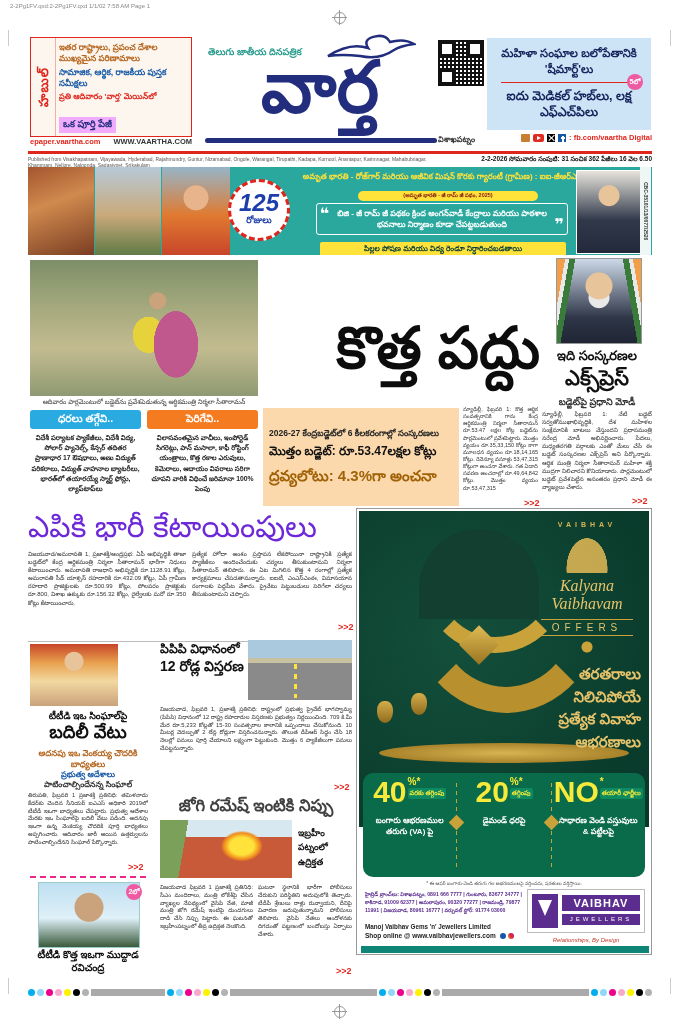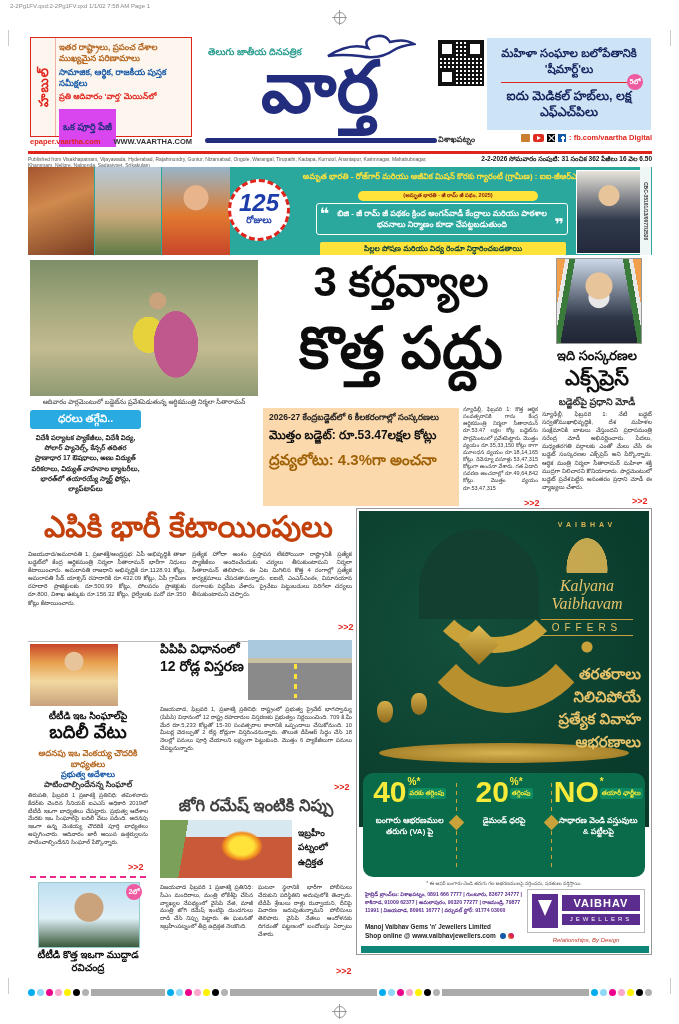--- a/index.html
+++ b/index.html
@@ -16,21 +16,21 @@
   .crosshair:after{content:"";position:absolute;top:4px;left:-3px;height:1px;width:15px;background:#999;}
   .cropmark{background:#ccc;}
   
   #promo-box{left:30px;top:37px;width:160px;height:98px;border:1.5px solid #e0251c;display:flex;}
   #promo-vert{width:24px;border-right:1px solid #f0b0a8;display:flex;align-items:center;justify-content:center;background:#fdf6ee;}
   #promo-vert span{writing-mode:vertical-rl;transform:rotate(180deg);color:#e0251c;font-weight:900;font-size:13px;letter-spacing:1px;}
   #promo-lines{flex:1;padding:4px 3px;text-align:left;background:#fdf6ee;}
   .promo-l1{color:#b5651d;font-weight:bold;font-size:8.5px;line-height:1.3;}
   .promo-l2{color:#1558a7;font-weight:bold;font-size:8.5px;line-height:1.3;margin-top:3px;}
   .promo-l3{color:#e0251c;font-weight:bold;font-size:8px;margin-top:3px;}
-  .promo-l4{display:inline-block;color:#232d7e;font-weight:900;font-size:9.5px;background:#d946ef;padding:12px 4px;margin-top:6px;}
+  .promo-l4{display:inline-block;color:#232d7e;font-weight:900;font-size:9.5px;background:#f0abfc;padding:1px 4px;margin-top:14px;}
   #promo-links{left:30px;top:137px;width:162px;display:flex;justify-content:space-between;font-size:7.5px;font-weight:bold;}
   #promo-links .l1{color:#e0251c;} #promo-links .l2{color:#333;}
   #masthead-tagline{left:208px;top:46px;width:130px;color:#2a9d8f;font-size:9.5px;font-weight:bold;}
   #masthead-title{left:200px;top:50px;width:240px;text-align:center;font-size:72px;line-height:1.05;font-weight:900;color:#232d7e;}
   #masthead-underline{left:205px;top:138px;width:232px;height:5px;background:#232d7e;border-radius:3px;}
   #qr{left:438px;top:40px;width:46px;height:46px;background:
       repeating-linear-gradient(0deg,#111 0 2px,transparent 2px 4px),
       repeating-linear-gradient(90deg,#111 0 2px,#fff 2px 4px);outline:2px solid #fff;}
   .qr-eye{position:absolute;width:10px;height:10px;background:#fff;border:2px solid #111;}
   #right-promo{left:487px;top:38px;width:164px;height:92px;background:#cde4f6;border-radius:0;text-align:center;padding-top:8px;box-sizing:border-box;}
@@ -72,48 +72,48 @@
   #cbc-strip{left:612px;top:0;width:11px;height:88px;background:#eef7f5;display:flex;align-items:center;justify-content:center;}
   #cbc-strip span{writing-mode:vertical-rl;font-size:5px;color:#333;font-weight:bold;}
   
   #s-photo{left:30px;top:260px;width:228px;height:136px;background:
       radial-gradient(ellipse 40px 60px at 64% 62%,#c0578d 0 55%,transparent 56%),
       radial-gradient(ellipse 26px 30px at 52% 55%,#e6d23a 0 60%,transparent 61%),
       radial-gradient(circle at 56% 30%,#caa27c 0 8px,transparent 9px),
       linear-gradient(180deg,#7d8f68 0%,#a5a97d 35%,#c3bb90 65%,#8f9a72 100%);}
   #s-caption{left:30px;top:398px;width:228px;text-align:center;font-size:6.5px;color:#333;}
   #lead-h1{left:262px;top:258px;width:278px;text-align:center;font-size:42px;font-weight:700;color:#0c0c0c;line-height:1.15;}
-  #lead-h2{left:262px;top:312px;width:278px;text-align:center;font-size:58px;font-weight:900;color:#0c0c0c;line-height:1.25;}
+  #lead-h2{left:262px;top:312px;width:278px;text-align:right;font-size:58px;font-weight:900;color:#0c0c0c;line-height:1.25;}
   
   #modi-photo{left:556px;top:258px;width:84px;height:84px;border:1px solid #999;background:
       radial-gradient(circle at 50% 32%,#e8c49a 0 13px,transparent 14px),
       radial-gradient(circle at 50% 46%,#e8e8e8 0 10px,transparent 11px),
       linear-gradient(100deg,#f29f4b 0 8px,#e8e8e8 8px 12px,#3a7a3a 12px 18px,transparent 18px),
       linear-gradient(260deg,#f29f4b 0 8px,#e8e8e8 8px 12px,#3a7a3a 12px 18px,transparent 18px),
       linear-gradient(180deg,#cdd9e8 0%,#2e3647 70%,#1f2534 100%);}
   #modi-kicker{left:542px;top:348px;width:110px;text-align:center;font-size:13px;font-weight:900;color:#111;}
   #modi-head{left:542px;top:366px;width:110px;text-align:center;font-size:21px;font-weight:900;color:#111;}
   #modi-sub{left:542px;top:396px;width:110px;text-align:center;font-size:9.5px;font-weight:bold;color:#333;}
   #modi-body{left:542px;top:410px;width:110px;height:88px;font-size:6px;line-height:1.35;color:#333;overflow:hidden;}
   #modi-cont{left:632px;top:496px;}
   
   .pricebox{width:111px;position:absolute;top:410px;}
   #box-dec{left:30px;} #box-inc{left:147px;}
   .pricebox .hd{color:#fff;font-weight:900;font-size:10.5px;text-align:center;padding:2px 0;border-radius:3px;}
   #box-dec .hd{background:#29abe2;} #box-inc .hd{background:#f47b20;}
   .pricebox .bd{font-size:6.8px;line-height:1.5;color:#222;text-align:center;font-weight:bold;padding:4px 1px;}
   
-  #budget-box{left:263px;top:408px;width:196px;height:98px;background:#fbd9ad;padding:4px 6px;box-sizing:border-box;}
+  #budget-box{left:263px;top:408px;width:196px;height:98px;background:#fbd9ad;padding:20px 6px;box-sizing:border-box;}
   #budget-box .h{font-size:8.5px;font-weight:bold;color:#222;margin-bottom:4px;}
   #budget-box .l1,#budget-box .l2{font-size:12px;font-weight:900;color:#111;margin-bottom:6px;}
   #budget-box .l3{font-size:15px;font-weight:700;color:#a16207;}
   #lead-body{left:463px;top:406px;width:75px;height:92px;font-size:5.5px;line-height:1.3;color:#333;overflow:hidden;}
   #lead-cont{left:524px;top:498px;}
   
-  #ap-head{left:44px;top:510px;width:330px;font-size:30px;font-weight:700;color:#c2410c;}
+  #ap-head{left:28px;top:510px;width:330px;font-size:30px;font-weight:400;color:#6d28d9;}
   .ap-col{position:absolute;top:550px;height:80px;font-size:6px;line-height:1.35;color:#333;overflow:hidden;}
   #ap-c1{left:28px;width:158px;} #ap-c2{left:192px;width:160px;}
   #ap-cont{left:338px;top:622px;}
   #ap-rule{left:28px;top:641px;width:324px;height:1px;background:#bbb;}
   
   #jad{left:356px;top:508px;width:296px;height:447px;border:1px solid #999;background:#fff;box-sizing:border-box;}
   #jad-photo{position:absolute;left:2px;top:2px;width:290px;height:316px;background:radial-gradient(circle at 35% 40%,#14503c 0%,#0b3d2d 70%,#07382a 100%);overflow:hidden;}
   .neck-bust{position:absolute;left:60px;top:18px;width:120px;height:90px;background:#123f30;border-radius:60px 60px 0 0;}
   .neck-arc{position:absolute;border-style:solid;border-color:transparent;border-bottom-color:#c9a23a;border-radius:50%;}
   #arc1{left:62px;top:-10px;width:116px;height:120px;border-width:16px;}
@@ -262,33 +262,36 @@
     </div>
     <div class="abs" id="banner-strip">పిల్లల పోషణ మరియు విద్య రెండూ నిర్ధారించబడతాయి</div>
     <div class="abs" id="banner-modi"></div>
     <div class="abs" id="cbc-strip">
       <span>CBC-35101/13/0077/2526</span>
     </div>
   </div>
 
   <div class="abs" id="s-photo"></div>
   <div class="abs" id="s-caption">ఆదివారం పార్లమెంటులో బడ్జెట్‌ను ప్రవేశపెడుతున్న ఆర్థికమంత్రి నిర్మలా సీతారామన్</div>
-  <div class="abs telugu" id="lead-h1">3 కర్తవ్యాల</div>
   <div class="abs telugu" id="lead-h2">కొత్త పద్దు</div>
 
   <div class="abs" id="modi-photo"></div>
   <div class="abs" id="modi-kicker">ఇది సంస్కరణల</div>
   <div class="abs" id="modi-head">ఎక్స్‌ప్రెస్</div>
   <div class="abs" id="modi-sub">బడ్జెట్‌పై ప్రధాని మోడీ</div>
   <div class="abs justify" id="modi-body">న్యూఢిల్లీ, ఫిబ్రవరి 1: నేటి బడ్జెట్ సర్వతోముఖాభివృద్ధికి, దేశ మహిళల సంక్షేమానికి బాటలు వేస్తుందని ప్రధానమంత్రి నరేంద్ర మోడీ అభివర్ణించారు. పేదలు, మధ్యతరగతి వర్గాలకు ఎంతో మేలు చేసే ఈ బడ్జెట్ సంస్కరణల ఎక్స్‌ప్రెస్ అని పేర్కొన్నారు. ఆర్థిక మంత్రి నిర్మలా సీతారామన్ మహిళా శక్తి ముద్రగా నిలిచారని కొనియాడారు. పార్లమెంటులో బడ్జెట్ ప్రవేశపెట్టిన అనంతరం ప్రధాని మోడీ ఈ వ్యాఖ్యలు చేశారు.</div>
   <div class="abs cont" id="modi-cont">&gt;&gt;2</div>
 
   <div class="pricebox" id="box-dec">
     <div class="hd">ధరలు తగ్గేవి..</div>
     <div class="bd">విదేశీ పర్యాటక ప్యాకేజీలు, విదేశీ విద్య, సోలార్ ప్యానెల్స్, కేన్సర్ తదితర ప్రాణాధార 17 ఔషధాలు, అణు విద్యుత్ పరికరాలు, విద్యుత్ వాహనాల బ్యాటరీలు, భారత్‌లో తయారయ్యే స్మార్ట్ ఫోన్లు, ల్యాప్‌టాప్‌లు</div>
+  </div>
+  <div class="pricebox" id="box-inc">
+    <div class="hd">పెరిగేవి..</div>
+    <div class="bd">విలాసవంతమైన వాచీలు, ఇంపోర్టెడ్ సిగరెట్లు, పాన్ మసాలా, కాఫీ రోస్టింగ్ యంత్రాలు, కొత్త రకాల ఎరువులు, కెమెరాలు, ఆదాయం వివరాలు సరిగా చూపని వారికి విధించే జరిమానా 100% పెంపు</div>
   </div>
 
   <div class="abs" id="budget-box">
     <div class="h">2026-27 కేంద్రబడ్జెట్‌లో 6 కీలకరంగాల్లో సంస్కరణలు</div>
     <div class="l1">మొత్తం బడ్జెట్: రూ.53.47లక్షల కోట్లు</div>
     <div class="l3">ద్రవ్యలోటు: 4.3%గా అంచనా</div>
   </div>
   <div class="abs justify" id="lead-body">న్యూఢిల్లీ, ఫిబ్రవరి 1: కొత్త ఆర్థిక సంవత్సరానికి గాను కేంద్ర ఆర్థికమంత్రి నిర్మలా సీతారామన్ రూ.53.47 లక్షల కోట్ల బడ్జెట్‌ను పార్లమెంటులో ప్రవేశపెట్టారు. మొత్తం వ్యయం రూ.35,33,150 కోట్లు కాగా మూలధన వ్యయం రూ.18,14,165 కోట్లు. రెవెన్యూ వసూళ్లు 53,47,315 కోట్లుగా అంచనా వేశారు. గత ఏడాది సవరణ అంచనాల్లో రూ.49,64,842 కోట్లు. మొత్తం వ్యయం రూ.53,47,315</div>
   <div class="abs cont" id="lead-cont">&gt;&gt;2</div>
 

